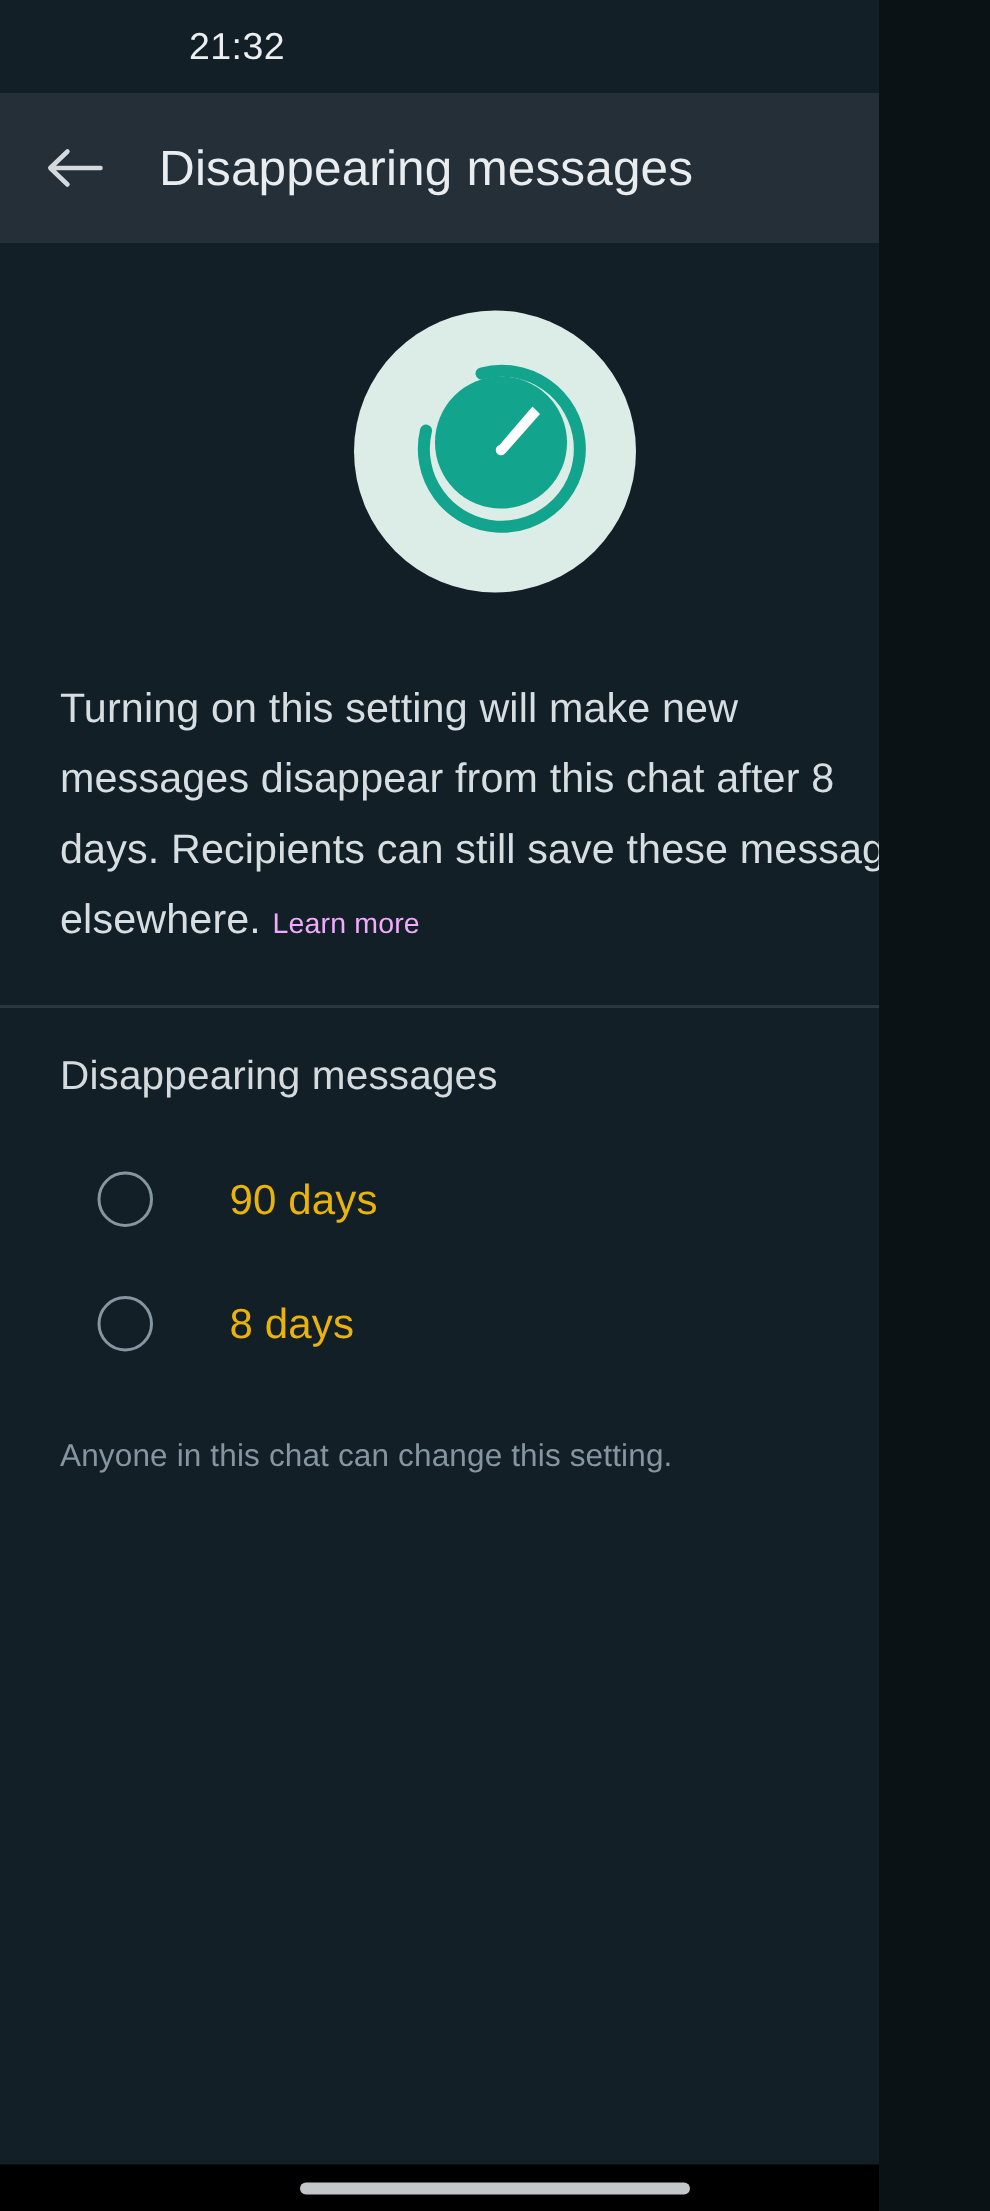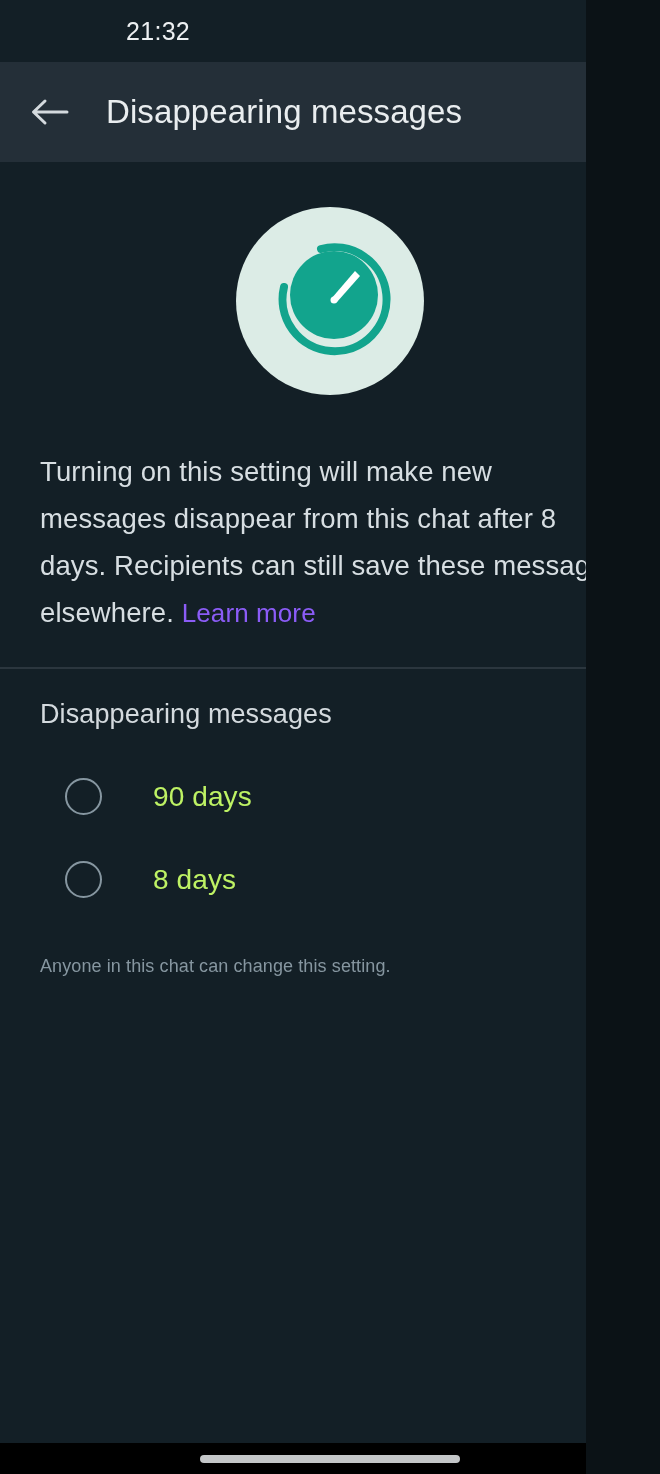--- a/index.html
+++ b/index.html
@@ -86,22 +86,22 @@
   
   #description {
     margin:53px 40px 0 40px;
     font-size:27.5px;
     line-height:47px;
     color:#d7dee2;
     letter-spacing:.1px;
   }
   #learn-more {
     display:inline-block;
-    color:#8b5cf6;
-    font-size:26px;
+    color:#f0abfc;
+    font-size:19px;
     line-height:47px;
     cursor:pointer;
     text-align:right;
   }
 
   
   #divider {
     margin-top:30px;
     height:2px;
     background:#2b363e;
@@ -137,28 +137,28 @@
     display:flex; align-items:center; justify-content:center;
   }
   .radio-row.selected .radio-outer {
     border-color:#21bfa6;
   }
   .radio-dot { width:0; height:0; border-radius:50%; background:#21bfa6; }
   .radio-row.selected .radio-dot { width:19px; height:19px; }
   .radio-label {
     position:absolute; left:153px;
     font-size:28px;
-    color:#bef264;
+    color:#eab308;
     letter-spacing:.1px;
   }
 
   
   #footer-note {
     margin:35px 40px 0 40px;
-    font-size:18px;
+    font-size:21px;
     color:#8696a0;
     letter-spacing:.1px;
   }
 
   
   #nav-bar {
     position:absolute; bottom:0; left:0;
     width:660px; height:31px;
     background:#000000;
     display:flex; align-items:center; justify-content:center;

